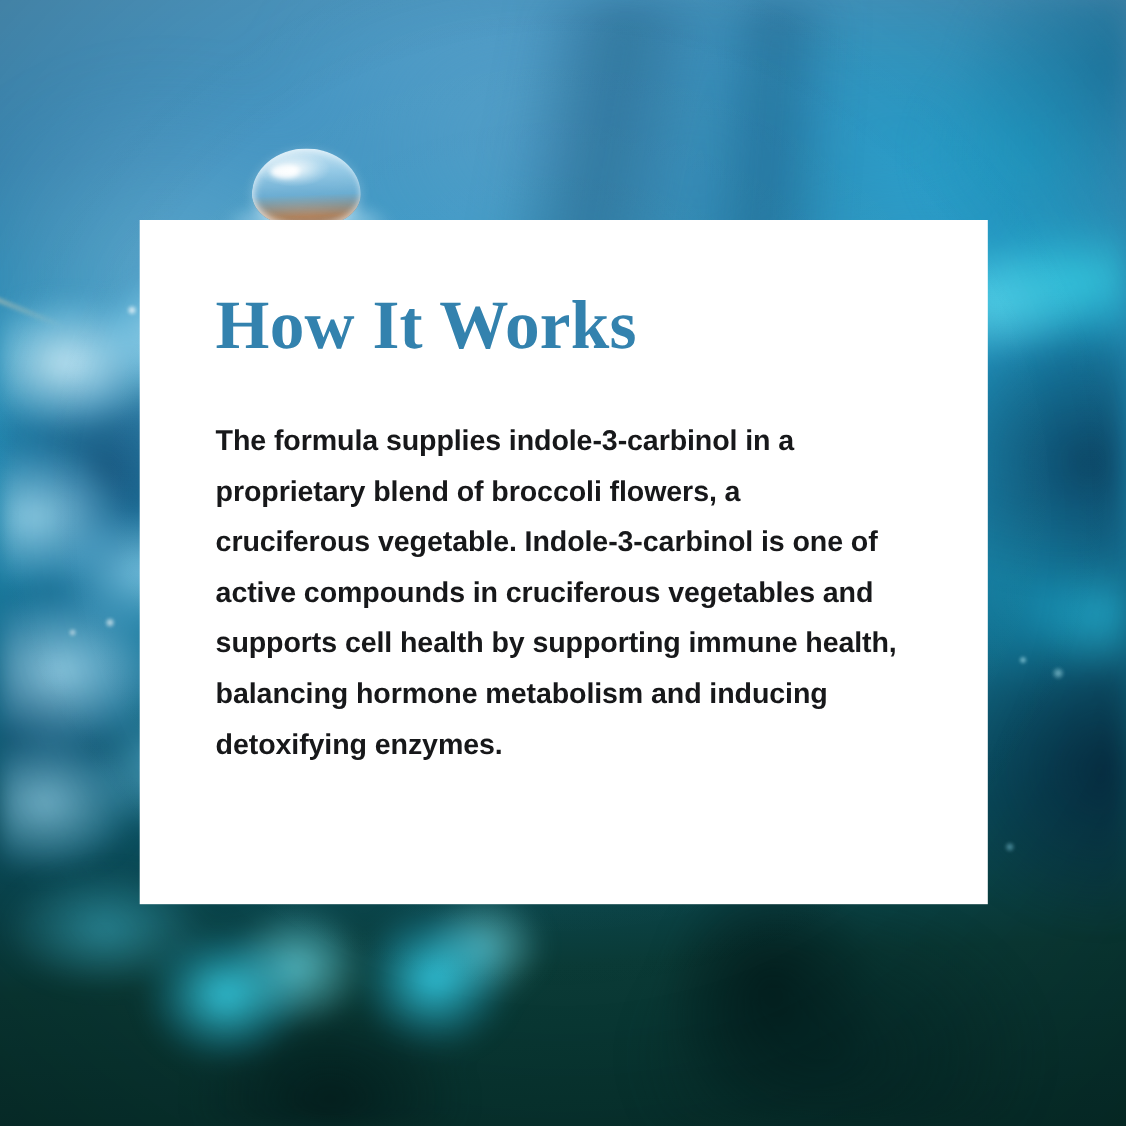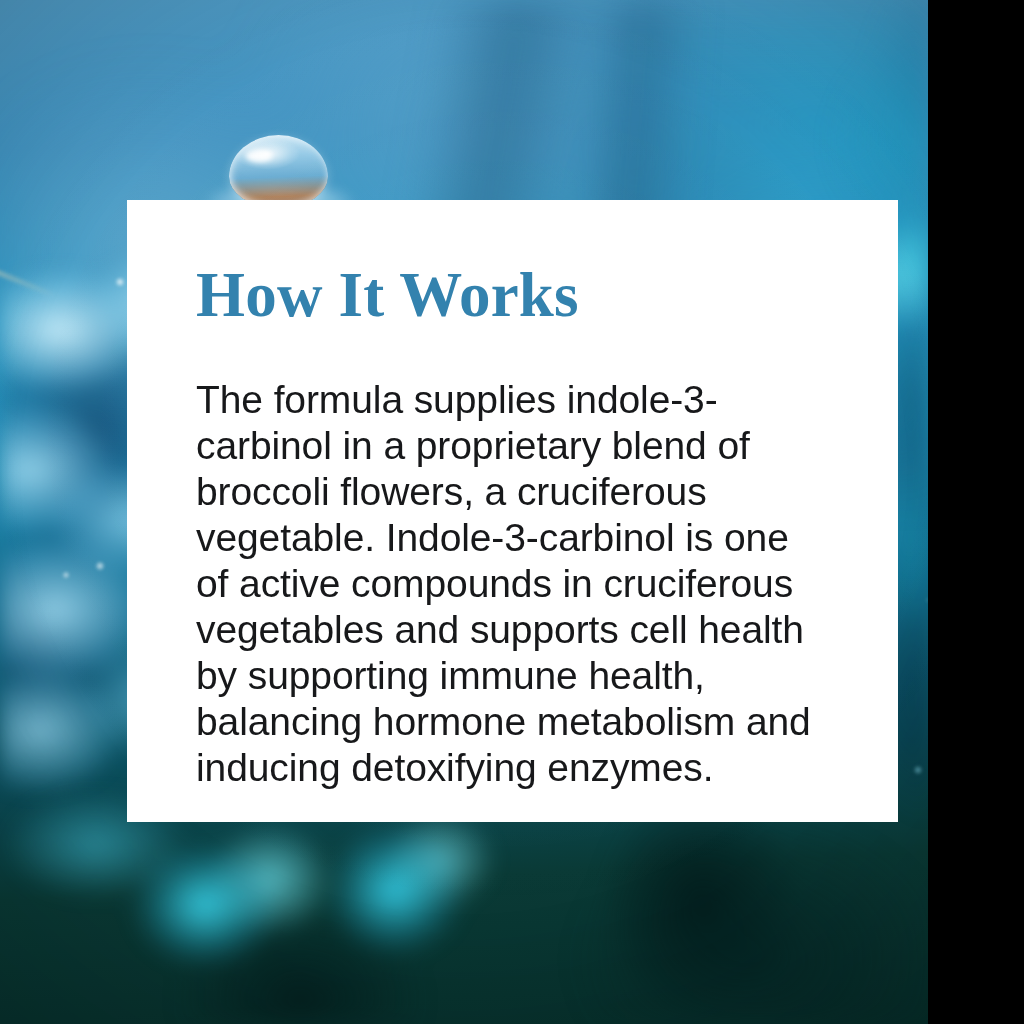--- a/index.html
+++ b/index.html
@@ -2,21 +2,21 @@
 <html><head>
 <meta charset="utf-8">
 <style>
   html, body {
     margin: 0;
     padding: 0;
     background: #000;
   }
   #stage {
     position: relative;
-    width: 928px;
+    width: 1024px;
     height: 1024px;
     overflow: hidden;
     font-family: "Liberation Sans", sans-serif;
   }
 
   
   .bg-photo {
     position: absolute;
     inset: 0;
     background: linear-gradient(177deg,
@@ -179,22 +179,22 @@
     font-family: "Liberation Serif", "DejaVu Serif", serif;
     font-weight: 700;
     font-size: 63px;
     line-height: 1.06;
     letter-spacing: 0.2px;
     color: #3382ae;
   }
   .card-body {
     margin: 48px 0 0 0;
     font-family: "Liberation Sans", sans-serif;
-    font-weight: 400;
-    font-size: 39px;
+    font-weight: 700;
+    font-size: 26px;
     line-height: 46px;
     letter-spacing: -0.1px;
     color: #17181a;
     max-width: 620px;
   }
 </style>
 </head>
 <body>
 
 <div id="stage">

